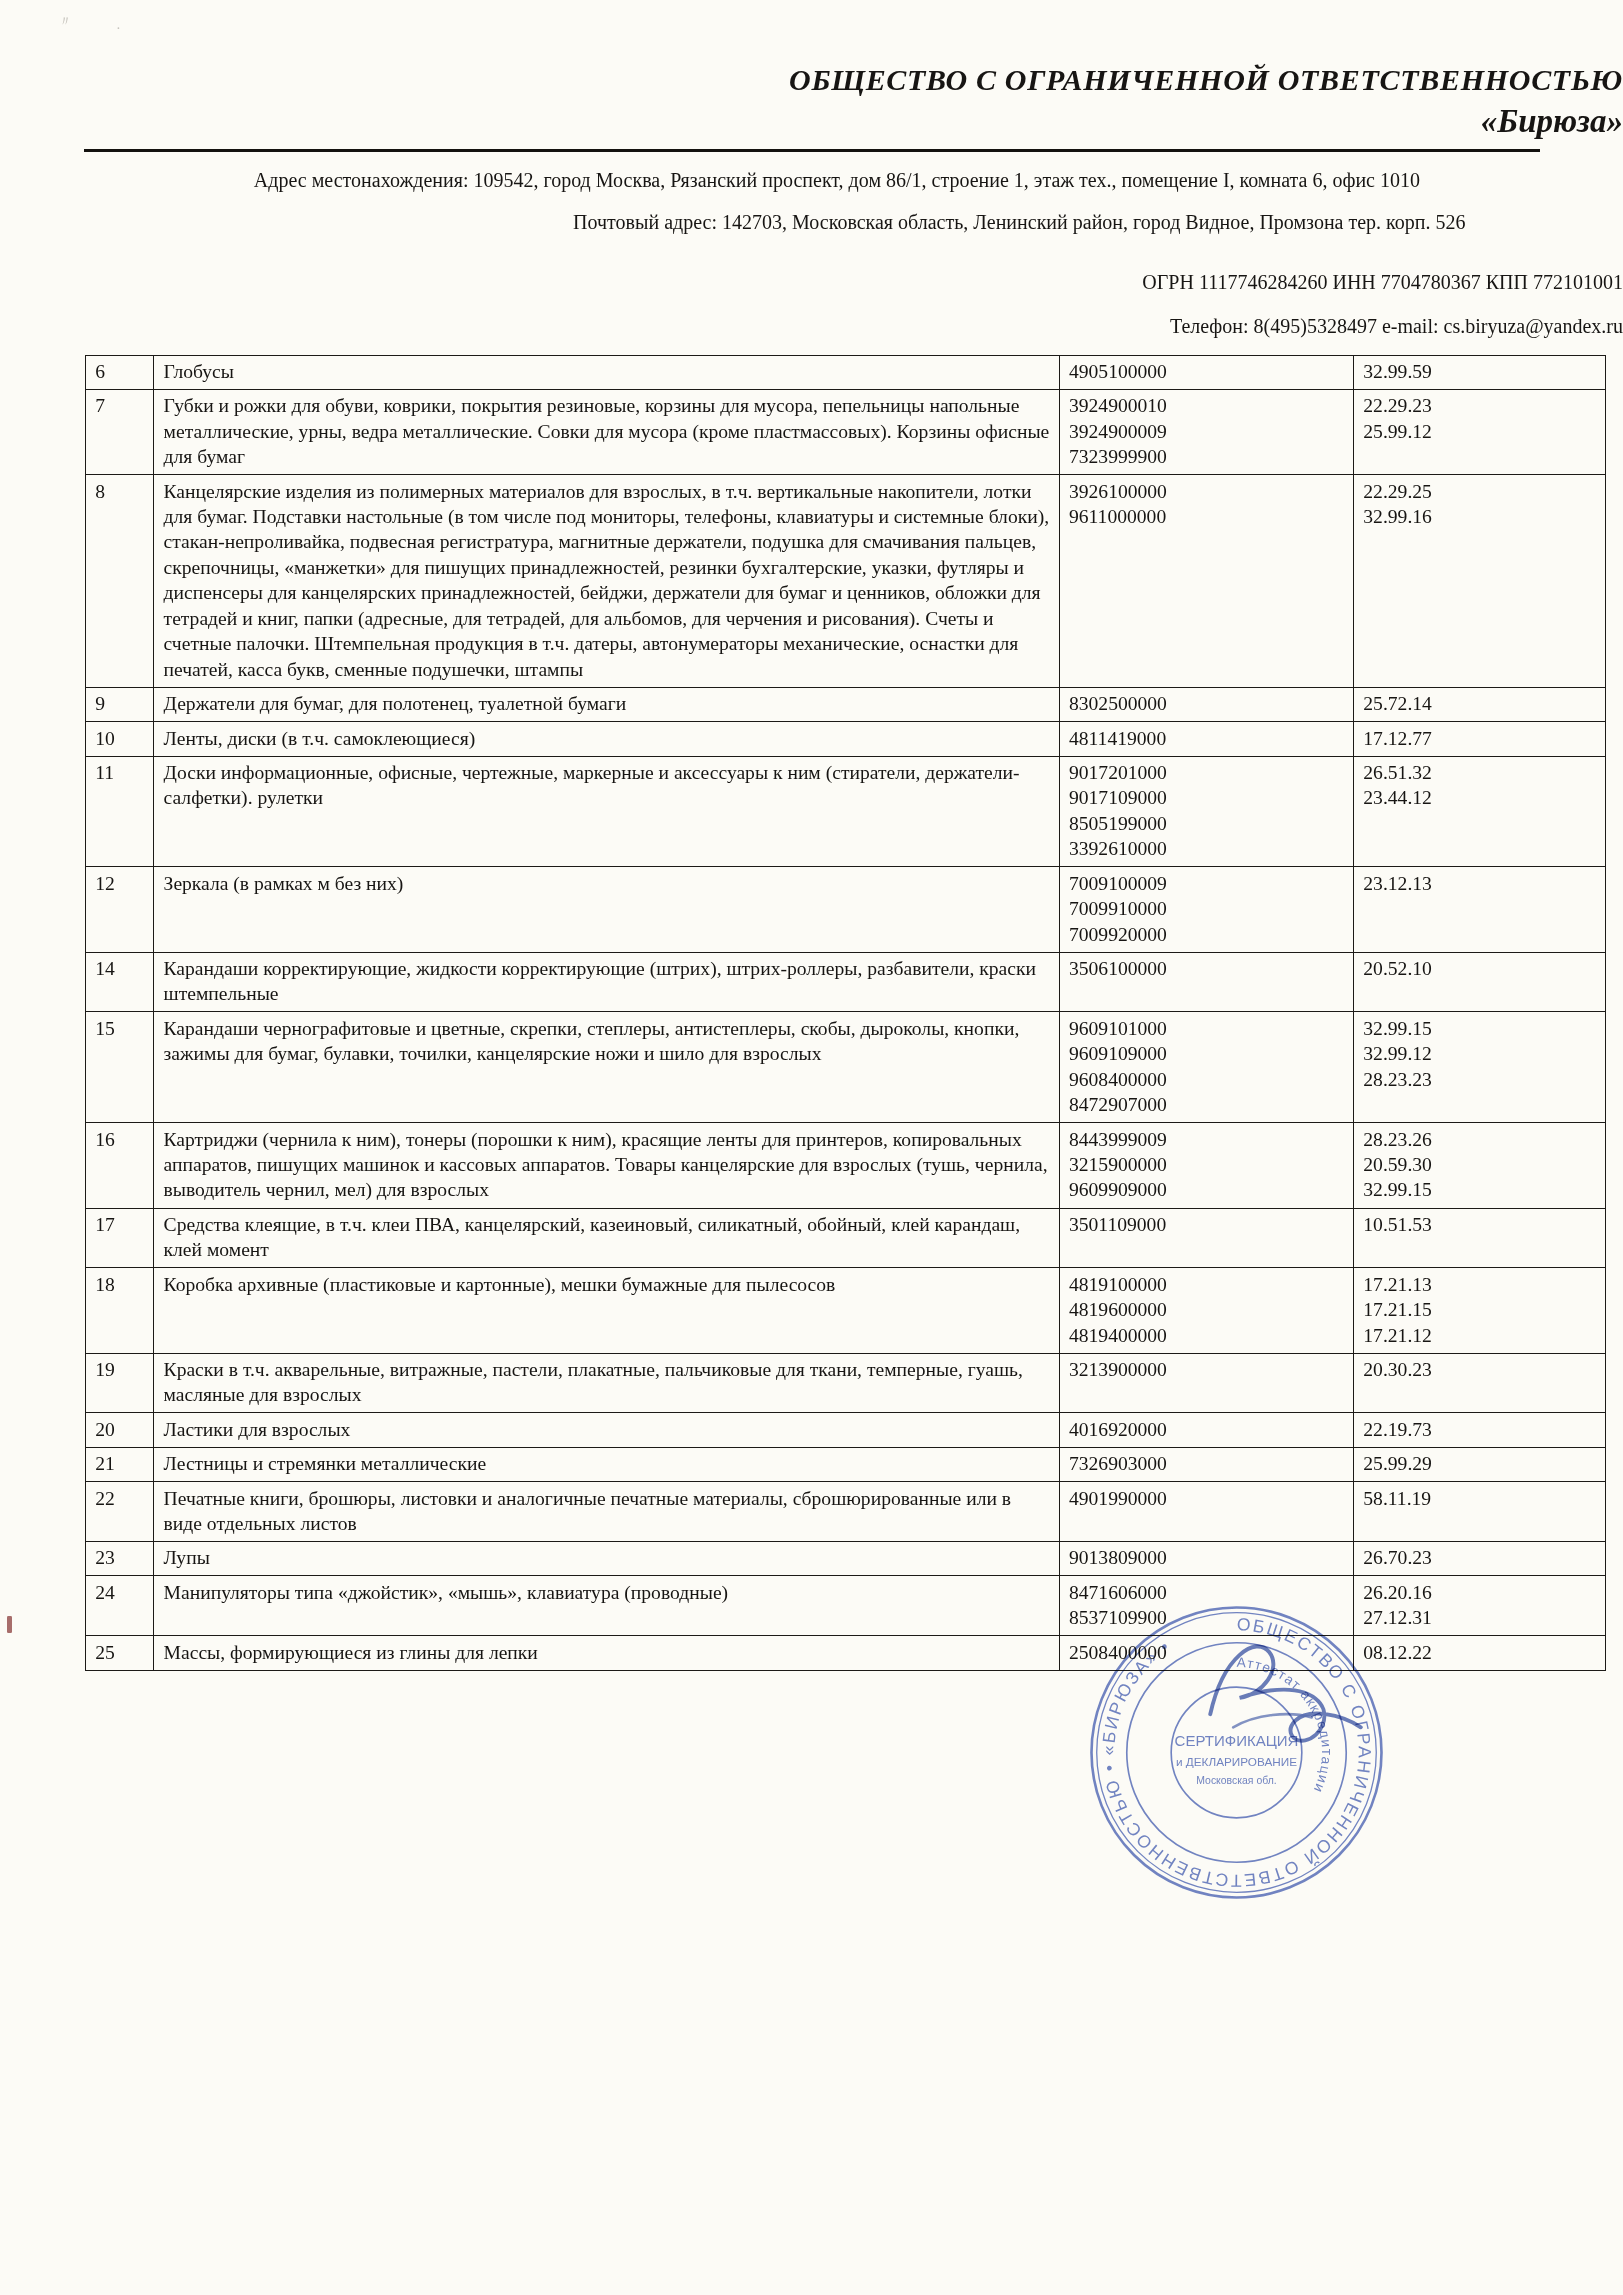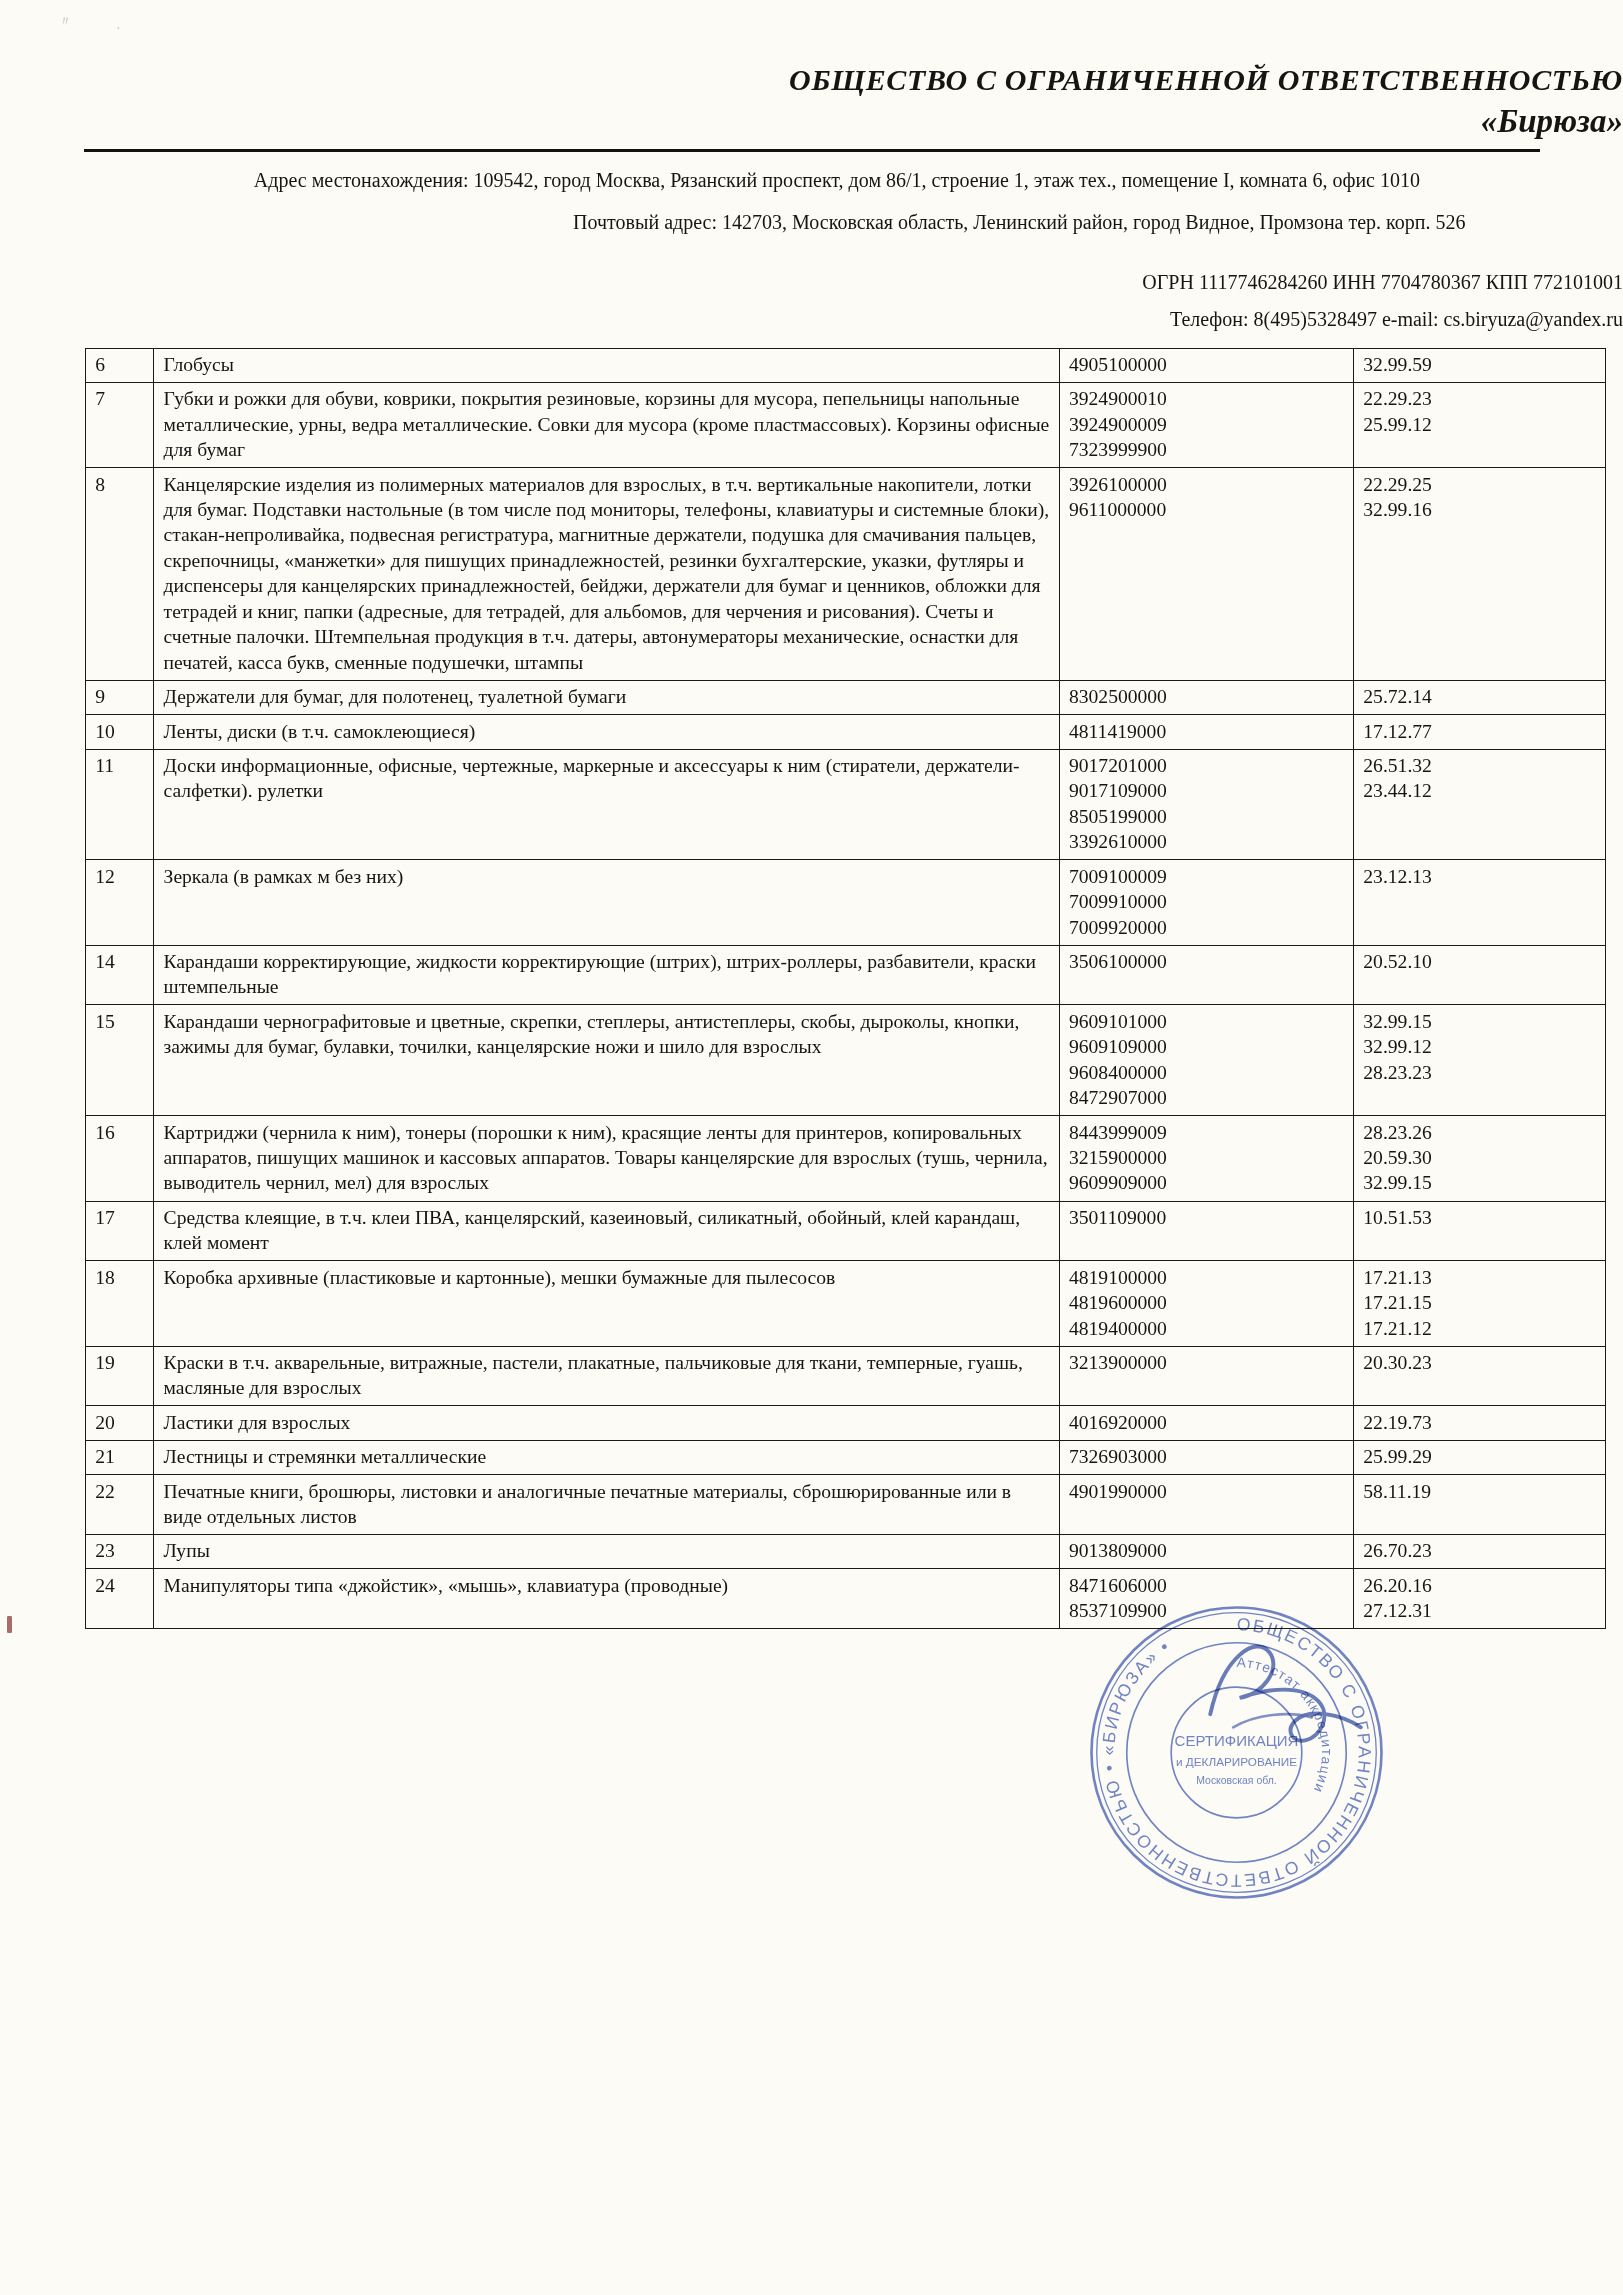--- a/index.html
+++ b/index.html
@@ -69,21 +69,21 @@
     line-height: 1.42;
     max-width: 1308px;
     margin: 12px auto 0 auto;
   }
   .reg-line {
     font-size: 20px;
     margin-top: 34px;
   }
   .contact-line {
     font-size: 20px;
-    margin-top: 14px;
+    margin-top: 21px;
   }
 
   
   table.products {
     border-collapse: collapse;
     margin: 17px 0 0 85px;
     width: 1442px;
     table-layout: fixed;
     font-size: 19.6px;
     line-height: 1.30;
@@ -288,20 +288,26 @@
 
     <tr>
       <td class="col-num">24</td>
       <td class="col-desc">Манипуляторы типа «джойстик», «мышь», клавиатура (проводные)</td>
       <td class="col-code">8471606000
 8537109900</td>
       <td class="col-okpd">26.20.16
 27.12.31</td>
     </tr>
 
+    <tr>
+      <td class="col-num">25</td>
+      <td class="col-desc">Массы, формирующиеся из глины для лепки</td>
+      <td class="col-code">2508400000</td>
+      <td class="col-okpd">08.12.22</td>
+    </tr>
   </tbody>
   </table>
 
   <div class="stamp">
     <svg viewBox="0 0 470 470" xmlns="http://www.w3.org/2000/svg">
       <g fill="none" stroke="#4a63b8">
         <circle cx="235" cy="235" r="222" stroke-width="4"></circle>
         <circle cx="235" cy="235" r="214" stroke-width="2"></circle>
         <circle cx="235" cy="235" r="168" stroke-width="2.5"></circle>
         <circle cx="235" cy="235" r="100" stroke-width="2.5"></circle>

